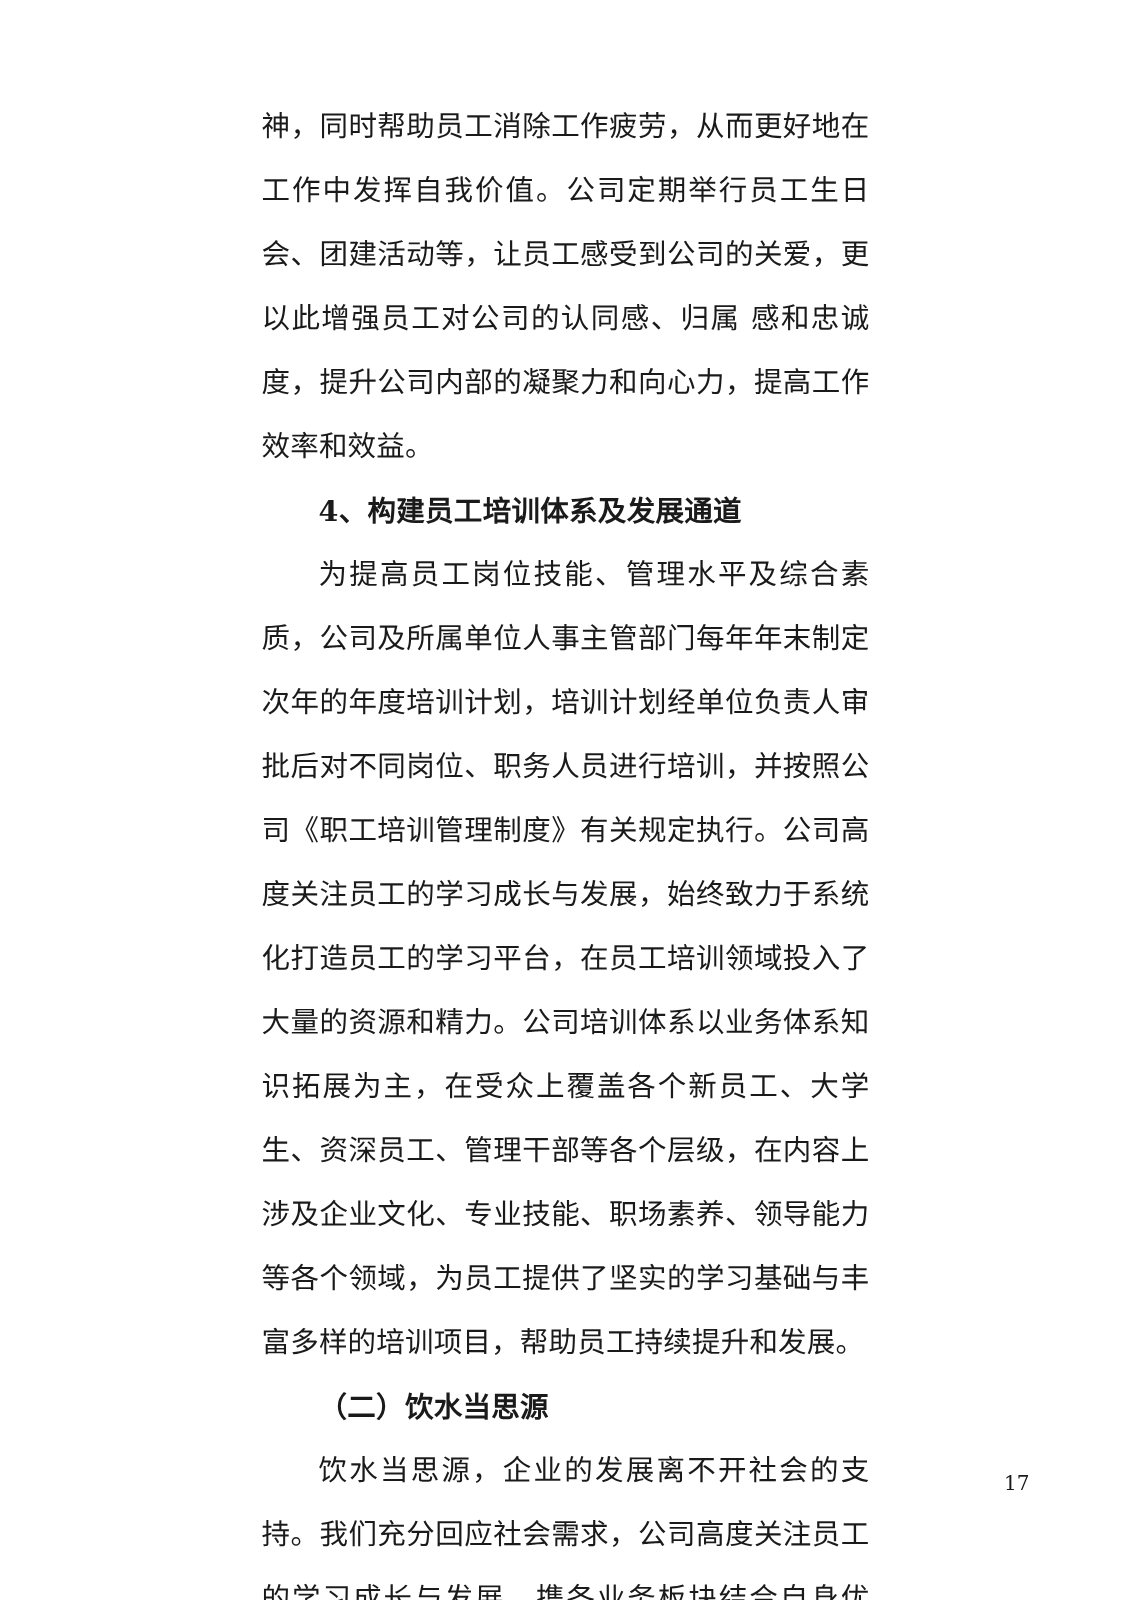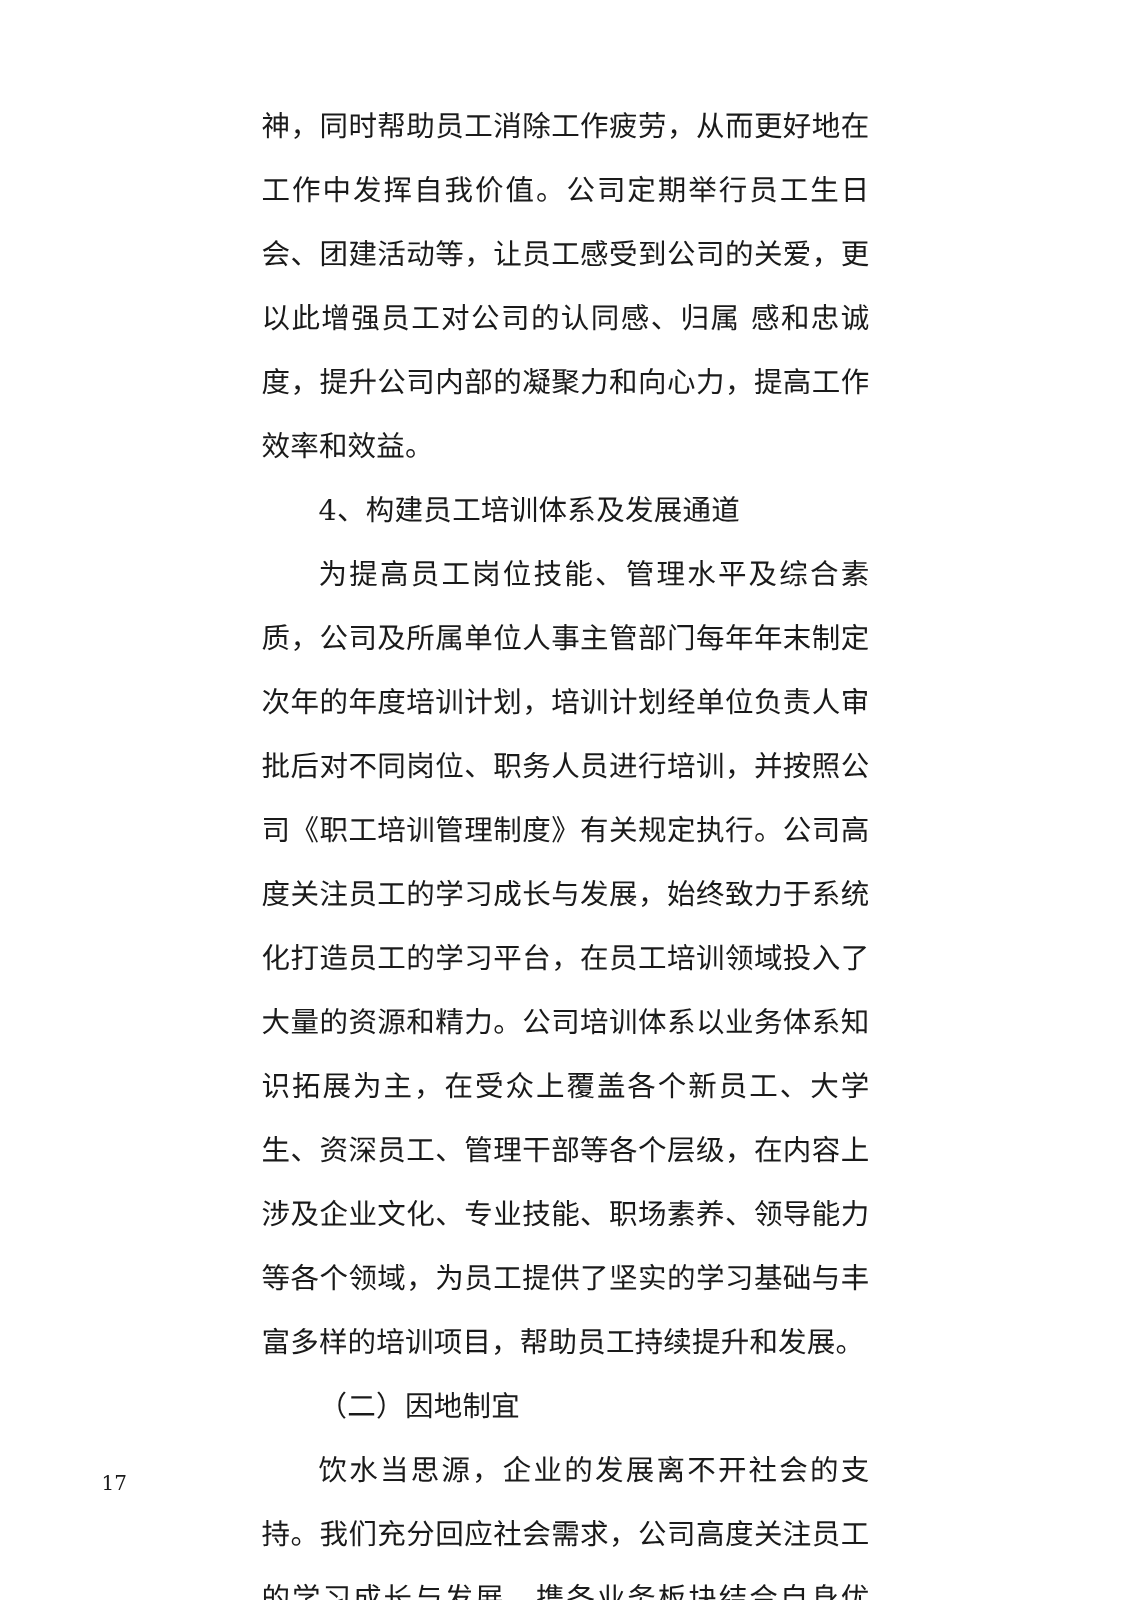--- a/index.html
+++ b/index.html
@@ -26,48 +26,48 @@
     text-justify: inter-ideograph;
     letter-spacing: 0.2px;
     margin: 0;
   }
   .indent {
     text-indent: 2em;
   }
   .heading {
     font-size: 28.5px;
     line-height: 64px;
-    font-weight: normal;
+    font-weight: bold;
     text-indent: 2em;
     margin: 0;
     letter-spacing: 0.3px;
   }
   .page-number {
     position: absolute;
     bottom: 105px;
     left: 0;
     right: 0;
-    text-align: left;
+    text-align: right;
     font-size: 20px;
     font-family: "DejaVu Serif", "Liberation Serif", serif;
     color: #1a1a1a;
   }
 </style>
 </head>
 <body>
 
 <div class="page">
 
   <p class="body-text">神，同时帮助员工消除工作疲劳，从而更好地在工作中发挥自我价值。公司定期举行员工生日会、团建活动等，让员工感受到公司的关爱，更以此增强员工对公司的认同感、归属  感和忠诚度，提升公司内部的凝聚力和向心力，提高工作效率和效益。</p>
 
   <p class="heading">4、构建员工培训体系及发展通道</p>
 
   <p class="body-text indent">为提高员工岗位技能、管理水平及综合素质，公司及所属单位人事主管部门每年年末制定次年的年度培训计划，培训计划经单位负责人审批后对不同岗位、职务人员进行培训，并按照公司《职工培训管理制度》有关规定执行。公司高度关注员工的学习成长与发展，始终致力于系统化打造员工的学习平台，在员工培训领域投入了大量的资源和精力。公司培训体系以业务体系知识拓展为主，在受众上覆盖各个新员工、大学生、资深员工、管理干部等各个层级，在内容上涉及企业文化、专业技能、职场素养、领导能力等各个领域，为员工提供了坚实的学习基础与丰富多样的培训项目，帮助员工持续提升和发展。</p>
 
-  <p class="heading">（二）因地制宜</p>
+  <p class="heading">（二）饮水当思源</p>
 
   <p class="body-text indent">饮水当思源，企业的发展离不开社会的支持。我们充分回应社会需求，公司高度关注员工的学习成长与发展，携各业务板块结合自身优势，因地制宜，通过慈善捐赠、公益活动组织等多种形式参与社会公益事业，积极回报社会。</p>
 
   <p class="heading">9、积极支援抗疫  共筑抗疫温暖防线</p>
 
   <p class="body-text indent">2025 年，邵阳疫情形势严峻，在邵阳红领导小组、邵阳红促进</p>
 
   <div class="page-number">17</div>
 
 </div>

